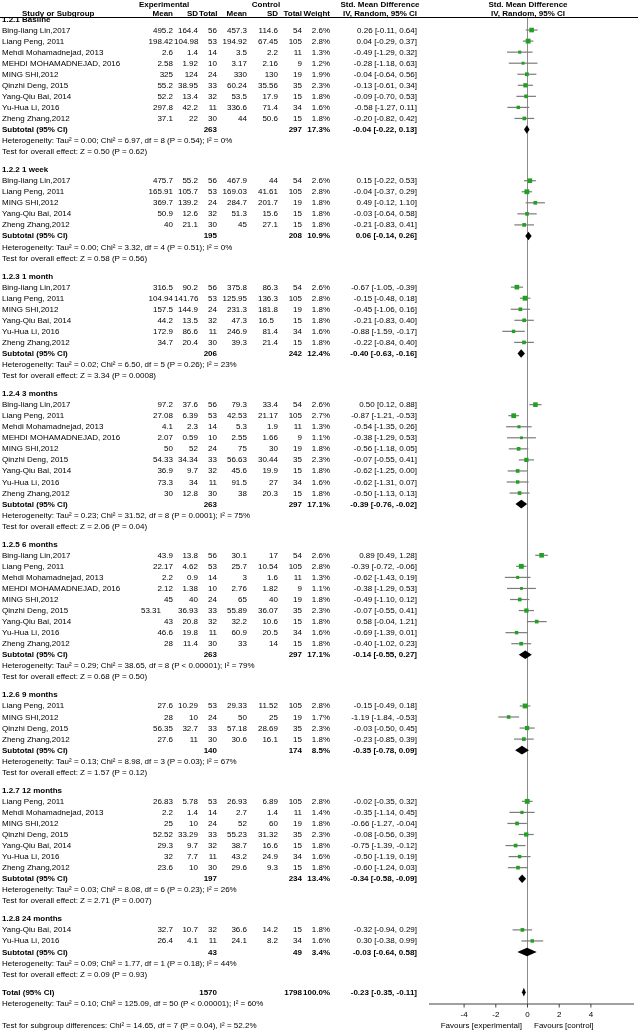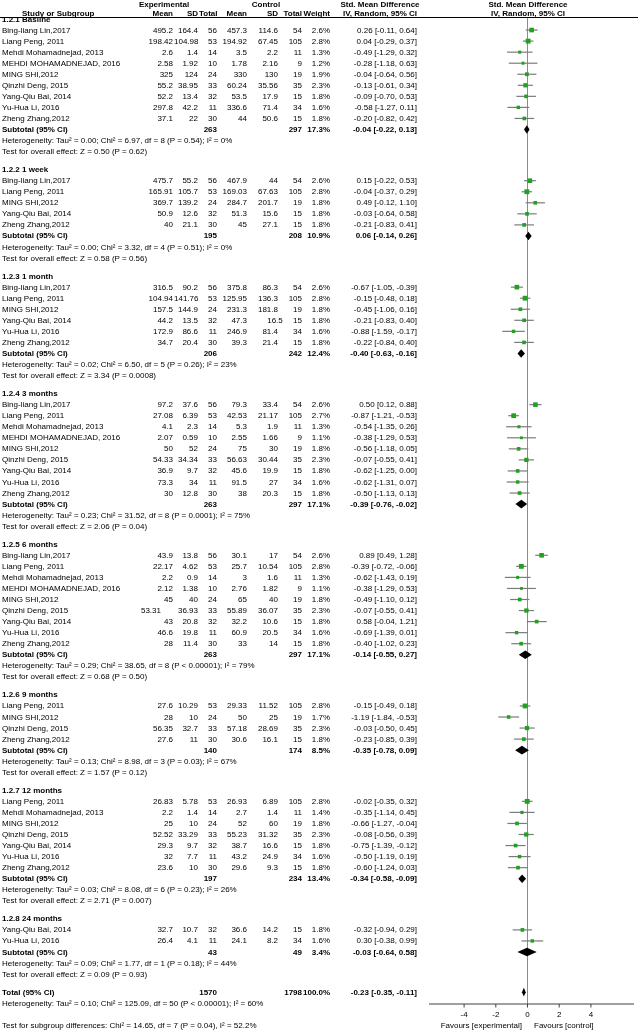--- a/index.html
+++ b/index.html
@@ -72,21 +72,21 @@
         <span class="r" style="left: 248px; width: 30px;">2.2</span>
         <span class="r" style="left: 279px; width: 23px;">11</span>
         <span class="r" style="left: 303px; width: 27px;">1.3%</span>
         <span class="r" style="left: 331px; width: 86px;">-0.49 [-1.29, 0.32]</span>
       </div>
       <div class="row" style="top: 57.7px;">
         <span style="left: 2px; width: 128px;">MEHDI MOHAMADNEJAD, 2016</span>
         <span class="r" style="left: 130px; width: 43px;">2.58</span>
         <span class="r" style="left: 174px; width: 24px;">1.92</span>
         <span class="r" style="left: 199px; width: 18px;">10</span>
-        <span class="r" style="left: 218px; width: 29px;">1.78</span>
+        <span class="r" style="left: 218px; width: 29px;">3.17</span>
         <span class="r" style="left: 248px; width: 30px;">2.16</span>
         <span class="r" style="left: 279px; width: 23px;">9</span>
         <span class="r" style="left: 303px; width: 27px;">1.2%</span>
         <span class="r" style="left: 331px; width: 86px;">-0.28 [-1.18, 0.63]</span>
       </div>
       <div class="row" style="top: 68.75px;">
         <span style="left: 2px; width: 128px;">MING SHI,2012</span>
         <span class="r" style="left: 130px; width: 43px;">325</span>
         <span class="r" style="left: 174px; width: 24px;">124</span>
         <span class="r" style="left: 199px; width: 18px;">24</span>
@@ -166,21 +166,21 @@
         <span class="r" style="left: 279px; width: 23px;">54</span>
         <span class="r" style="left: 303px; width: 27px;">2.6%</span>
         <span class="r" style="left: 331px; width: 86px;">0.15 [-0.22, 0.53]</span>
       </div>
       <div class="row" style="top: 186.25px;">
         <span style="left: 2px; width: 128px;">Liang Peng, 2011</span>
         <span class="r" style="left: 130px; width: 43px;">165.91</span>
         <span class="r" style="left: 174px; width: 24px;">105.7</span>
         <span class="r" style="left: 199px; width: 18px;">53</span>
         <span class="r" style="left: 218px; width: 29px;">169.03</span>
-        <span class="r" style="left: 248px; width: 30px;">67.63</span>
+        <span class="r" style="left: 248px; width: 30px;">41.61</span>
         <span class="r" style="left: 279px; width: 23px;">105</span>
         <span class="r" style="left: 303px; width: 27px;">2.8%</span>
         <span class="r" style="left: 331px; width: 86px; text-align: right;">-0.04 [-0.37, 0.29]</span>
       </div>
       <div class="row" style="top: 197.3px;">
         <span style="left: 2px; width: 128px;">MING SHI,2012</span>
         <span class="r" style="left: 130px; width: 43px;">369.7</span>
         <span class="r" style="left: 174px; width: 24px;">139.2</span>
         <span class="r" style="left: 199px; width: 18px;">24</span>
         <span class="r" style="left: 218px; width: 29px;">284.7</span>
@@ -259,21 +259,21 @@
         <span class="r" style="left: 279px; width: 23px;">19</span>
         <span class="r" style="left: 303px; width: 27px;">1.8%</span>
         <span class="r" style="left: 331px; width: 86px;">-0.45 [-1.06, 0.16]</span>
       </div>
       <div class="row" style="top: 314.8px;">
         <span style="left: 2px; width: 128px;">Yang-Qiu Bai, 2014</span>
         <span class="r" style="left: 130px; width: 43px;">44.2</span>
         <span class="r" style="left: 174px; width: 24px;">13.5</span>
         <span class="r" style="left: 199px; width: 18px;">32</span>
         <span class="r" style="left: 218px; width: 29px;">47.3</span>
-        <span class="r" style="left: 260px; width: 30px; text-align: center;">16.5</span>
+        <span class="r" style="left: 244px; width: 30px;">16.5</span>
         <span class="r" style="left: 279px; width: 23px;">15</span>
         <span class="r" style="left: 303px; width: 27px;">1.8%</span>
         <span class="r" style="left: 331px; width: 86px;">-0.21 [-0.83, 0.40]</span>
       </div>
       <div class="row" style="top: 325.85px;">
         <span style="left: 2px; width: 128px;">Yu-Hua Li, 2016</span>
         <span class="r" style="left: 130px; width: 43px;">172.9</span>
         <span class="r" style="left: 174px; width: 24px;">86.6</span>
         <span class="r" style="left: 199px; width: 18px;">11</span>
         <span class="r" style="left: 218px; width: 29px;">246.9</span>

